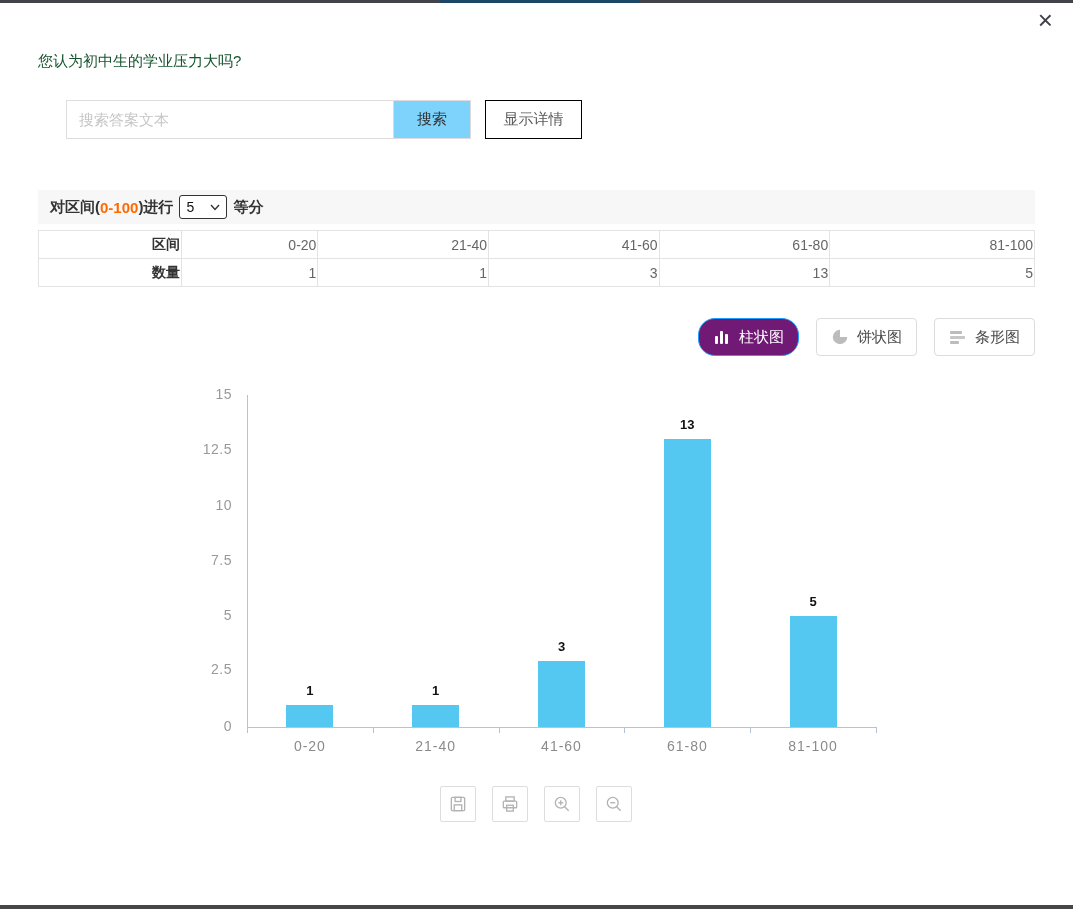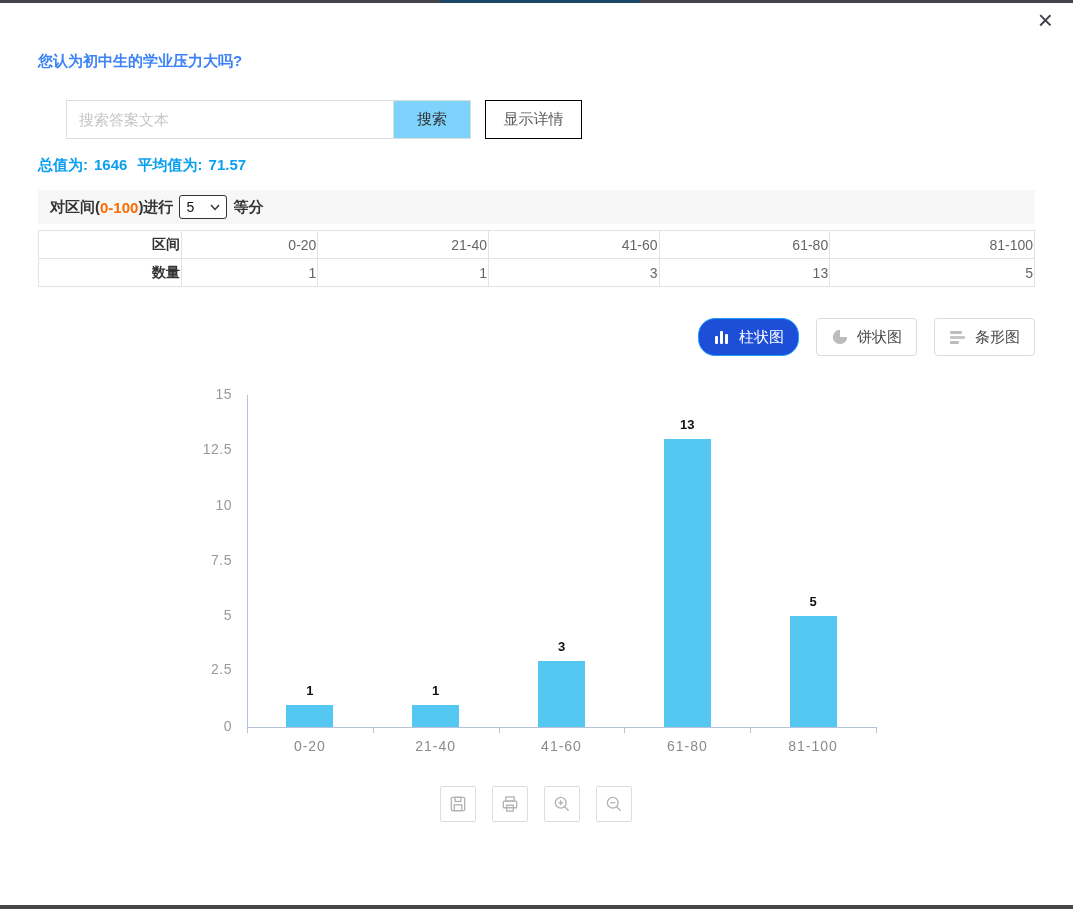--- a/index.html
+++ b/index.html
@@ -8,21 +8,21 @@
   .modal { position:relative; width:1073px; height:915px; background:#fff; overflow:hidden; }
 
   
   .top-strip { position:absolute; top:0; left:0; width:1073px; height:3px; background:#43434b; }
   .top-strip .seg { position:absolute; top:0; left:440px; width:200px; height:3px; background:#1c4766; }
   .bottom-strip { position:absolute; top:905px; left:0; width:1073px; height:4px; background:#474747; }
 
   .close-btn { position:absolute; top:6px; right:14px; font-size:26px; line-height:28px;
                color:#41414b; cursor:pointer; font-weight:400; padding:0 6px; }
 
-  .title { position:absolute; left:38px; top:52px; font-size:15px; font-weight:bold; color:#3b82f6; }
+  .title { position:absolute; left:38px; top:52px; font-size:15px; font-weight:normal; color:#14532d; }
 
   
   .search-row { position:absolute; left:38px; top:100px; height:39px; display:flex; align-items:stretch;margin-left:28px; }
   .search-input { width:327px; height:39px; border:1px solid #ddd; border-right:none; padding:0 12px;
                   font-size:15px; color:#333; outline:none; }
   .search-input::placeholder { color:#c6c6c6; }
   .search-btn { width:78px; height:39px; border:1px solid #ddd; background:#7dd3fc; font-size:15px;
                 color:#333; cursor:pointer; }
   .detail-btn { margin-left:14px; width:97px; height:39px; border:1px solid #000000; background:#fff;
                 font-size:15px; color:#595959; cursor:pointer; }
@@ -48,21 +48,21 @@
 
   
   .interval-table { position:absolute; left:38px; top:230px; width:997px; border-collapse:collapse; }
   .interval-table td { border:1px solid #e3e3e3; height:28px; text-align:right; font-size:14px; color:#666; }
   .interval-table tr td:first-child { width:143px; font-weight:bold; color:#333; }
 
   
   .chart-tabs { position:absolute; top:318px; right:38px; display:flex; gap:17px; }
   .tab { height:38px; display:flex; align-items:center; gap:8px; padding:0 14px; font-size:15px;
          border-radius:4px; cursor:pointer; border:1px solid #dcdcdc; background:#fff; color:#4a4a4a; }
-  .tab.active { background:#1d4ed8; border-color:#1e9fff; color:#fff;border-radius:17px; }
+  .tab.active { background:#701a75; border-color:#1e9fff; color:#fff;border-radius:17px; }
 
   
   .chart-wrap { position:absolute; left:0; top:380px; width:1073px; height:400px; }
   .y-label { position:absolute; width:80px; text-align:right; font-size:14px; color:#999;
              letter-spacing:0.5px; }
   .y-axis-line { position:absolute; width:1px; background:#b6c2d9; }
   .x-axis-line { position:absolute; height:1px; background:#b6c2d9; }
   .x-tick { position:absolute; width:1px; height:6px; background:#b6c2d9; }
   .bar { position:absolute; background:#54c8f0; }
   .bar-value { position:absolute; width:60px; text-align:center; font-size:13px; font-weight:bold; color:#111; }
@@ -85,24 +85,20 @@
 
   <div class="title">您认为初中生的学业压力大吗?</div>
 
   <div class="search-row">
     <input class="search-input" type="text" placeholder="搜索答案文本" style="">
     <button class="search-btn">搜索</button>
     <button class="detail-btn">显示详情</button>
   </div>
 
 
-  <div class="stats">
-    <span>总值为:</span><span>1646</span>
-    <span>平均值为:</span><span>71.57</span>
-  </div>
 
   <div class="interval-band">
     <span>对区间(</span>
       <span class="range">0-100</span>
       <span>)进行</span>
     <span class="interval-select">
       <span>5</span>
       <svg width="10" height="7" viewBox="0 0 10 7">
           <polyline points="1,1 5,5.5 9,1" fill="none" stroke="#333" stroke-width="1.4"></polyline>
         </svg>

